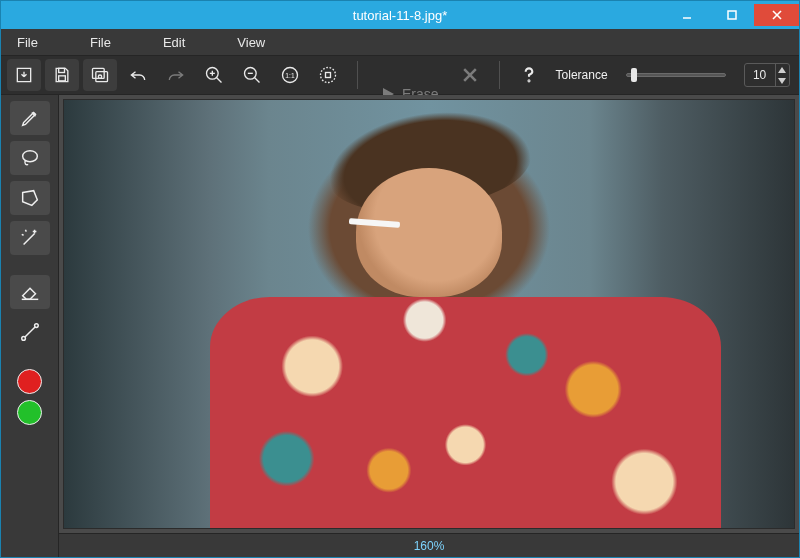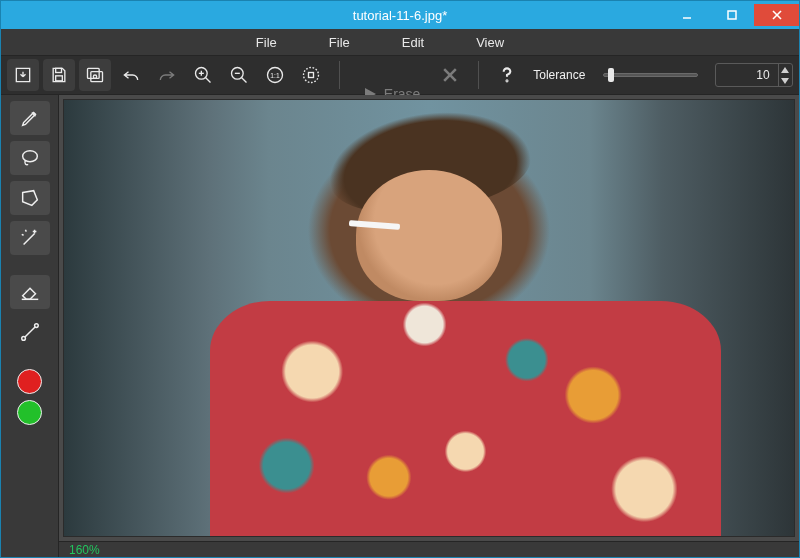--- a/index.html
+++ b/index.html
@@ -51,21 +51,20 @@
     display: flex;
     flex-direction: column;
   }
   .menubar {
     height: 26px;
     background: #393939;
     display: flex;
     align-items: center;
     padding: 0 10px;
     gap: 0;
-    justify-content: center;
   }
   .menuitem {
     color: #e8e8e8;
     padding: 4px 16px 4px 6px;
     margin-right: 30px;
     font-size: 13px;
     cursor: default;
   }
   .toolbar {
     height: 40px;
@@ -108,21 +107,21 @@
     background: #555; border: 1px solid #6a6a6a; border-radius: 2px;
     display: flex; align-items: center; position: relative;
   }
   .slider-handle {
     width: 6px; height: 14px; background: #e8e8e8; border-radius: 2px;
     position: absolute; left: 4px; top: -6px;
   }
   .spinner {
     display: flex; align-items: center;
     border: 1px solid #5a5a5a; border-radius: 3px;
-    height: 24px; background: #2e2e2e; padding-left: 32px;
+    height: 24px; background: #2e2e2e;
   }
   .spinner input {
     width: 30px; background: transparent; border: none;
     color: #eaeaea; text-align: center; font-size: 12px; outline: none;
   }
   .spinner-arrows {
     display: flex; flex-direction: column;
     width: 14px; border-left: 1px solid #5a5a5a;
     height: 22px;
   }
@@ -200,33 +199,33 @@
     transform: rotate(-8deg);
   }
   .glasses {
     position: absolute;
     left: 39%; top: 28%; width: 7%; height: 1.3%;
     background: #f6f6f6;
     border-radius: 2px;
     transform: rotate(4deg);
   }
   .statusbar {
-    height: 16px;
+    height: 24px;
     background: #393939;
     border-top: 1px solid #252525;
-    display: flex; align-items: center; justify-content: flex-start;
-    padding: 0 10px; color: #22c55e; font-size: 12px;
+    display: flex; align-items: center; justify-content: center;
+    padding: 0 10px; color: #7dd3fc; font-size: 12px;
   }
 </style>
 </head>
 <body>
 
 <div class="window">
   <div class="titlebar">
-    <div class="title">tutorial-11-6.jpg*</div>
+    <div class="title">tutorial-11-8.jpg*</div>
     <div class="winbtns">
       <div class="winbtn">
         <svg viewBox="0 0 12 12">
             <line x1="2" y1="9" x2="10" y2="9" stroke="#fff" stroke-width="1.5"></line>
           </svg>
       </div>
       <div class="winbtn">
         <svg viewBox="0 0 12 12">
             <rect x="2" y="2" width="8" height="8" fill="none" stroke="#fff" stroke-width="1.5"></rect>
           </svg>

